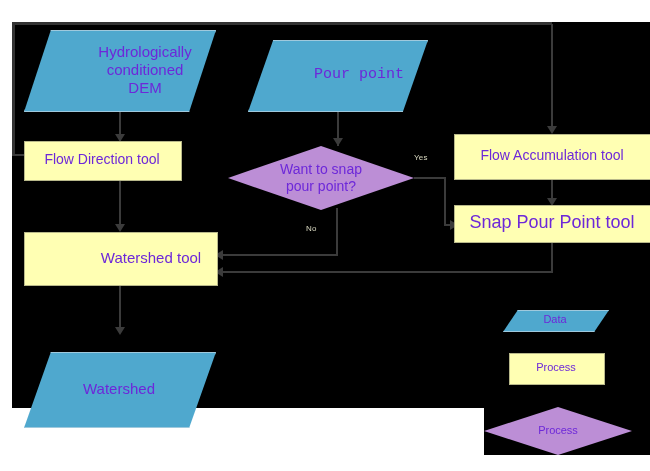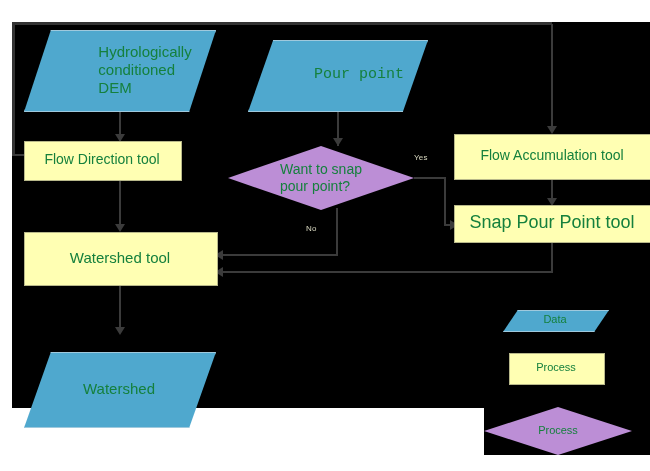--- a/index.html
+++ b/index.html
@@ -29,21 +29,21 @@
   .frame-left{
     position:absolute;left:12px;top:22px;width:3px;height:134px;
     background:#333333;
   }
 
   
   .node{position:absolute;box-sizing:border-box;}
   .node .lbl{
     position:absolute;left:0;top:0;width:100%;height:100%;
     display:flex;align-items:center;justify-content:center;
-    color:#15803d;line-height:1.22;
+    text-align:center;color:#6d28d9;line-height:1.22;
     white-space:pre-line;pointer-events:none;
   }
 
   .shape-data{
     width:100%;height:100%;
     background:#4FA8CE;
     border:1px solid #9fc9dd;
     clip-path:polygon(14% 0,100% 0,86% 100%,0 100%);
   }
   .shape-process{
@@ -149,21 +149,21 @@
 pour point?</div>
   </div>
 
   <div class="node" style="left:454px;top:205px;width:196px;height:36px;">
     <div class="shape-process"></div>
     <div class="lbl" style="font-size:18px;">Snap Pour Point tool</div>
   </div>
 
   <div class="node" style="left:24px;top:232px;width:192px;height:52px;">
     <div class="shape-process"></div>
-    <div class="lbl" style="font-size:15px;">Watershed tool</div>
+    <div class="lbl" style="font-size:15px;margin-left:31px;">Watershed tool</div>
   </div>
 
   <div class="node" style="left:24px;top:352px;width:190px;height:74px;">
     <div class="shape-data"></div>
     <div class="lbl" style="font-size:15px;">Watershed</div>
   </div>
 
   <div class="node legend-item" style="left:503px;top:310px;width:104px;height:20px;">
     <div class="shape-data"></div>
     <div class="lbl">Data</div>

